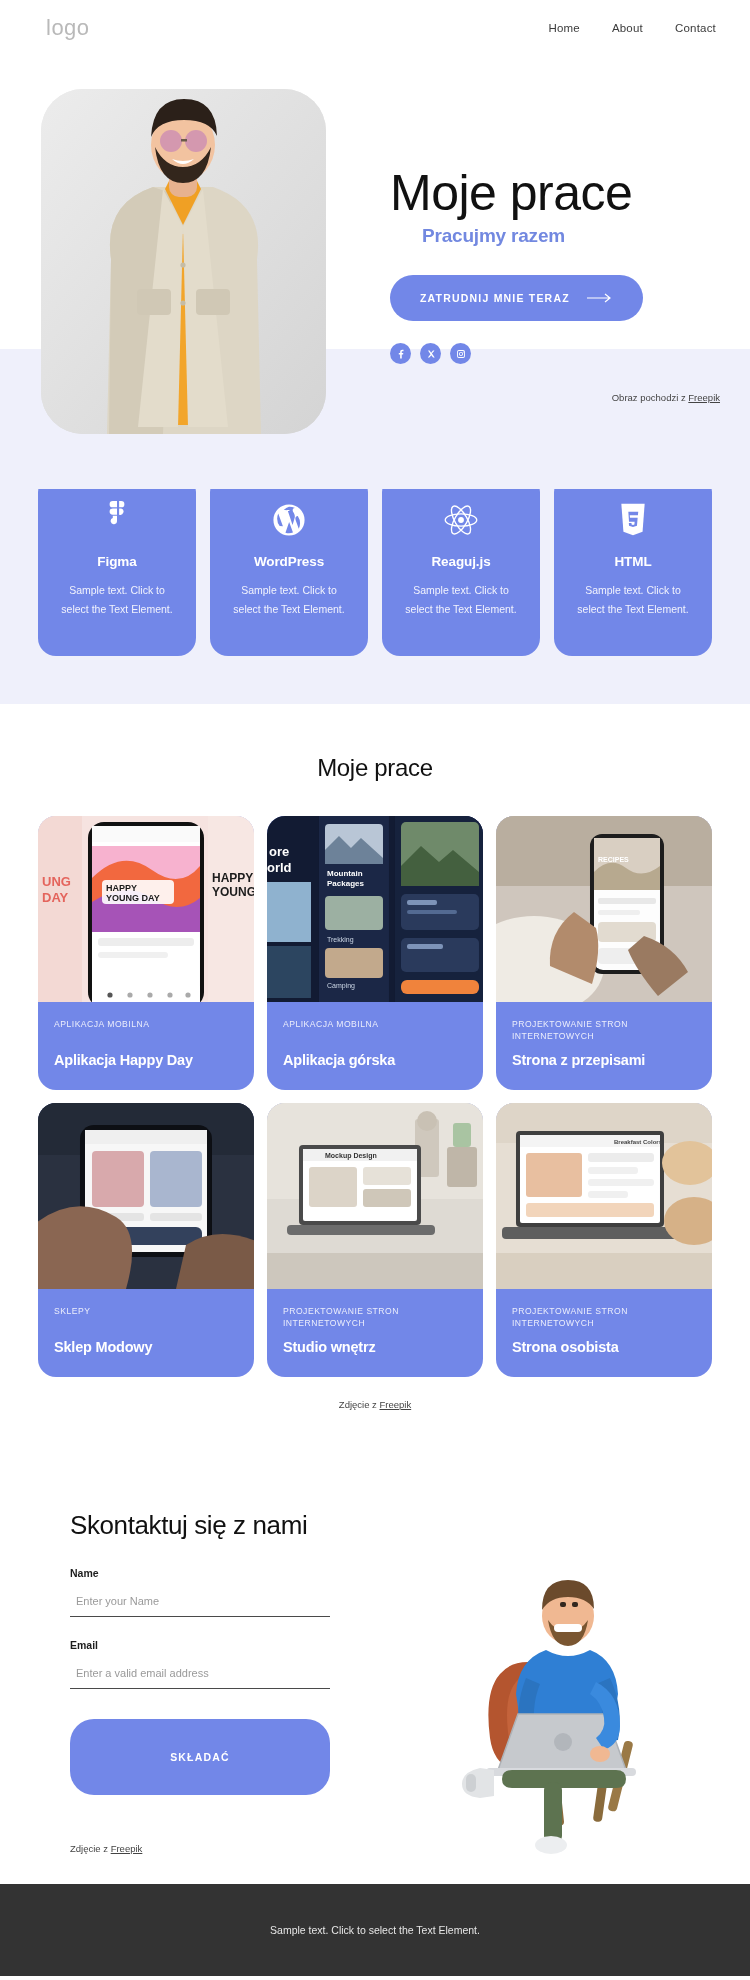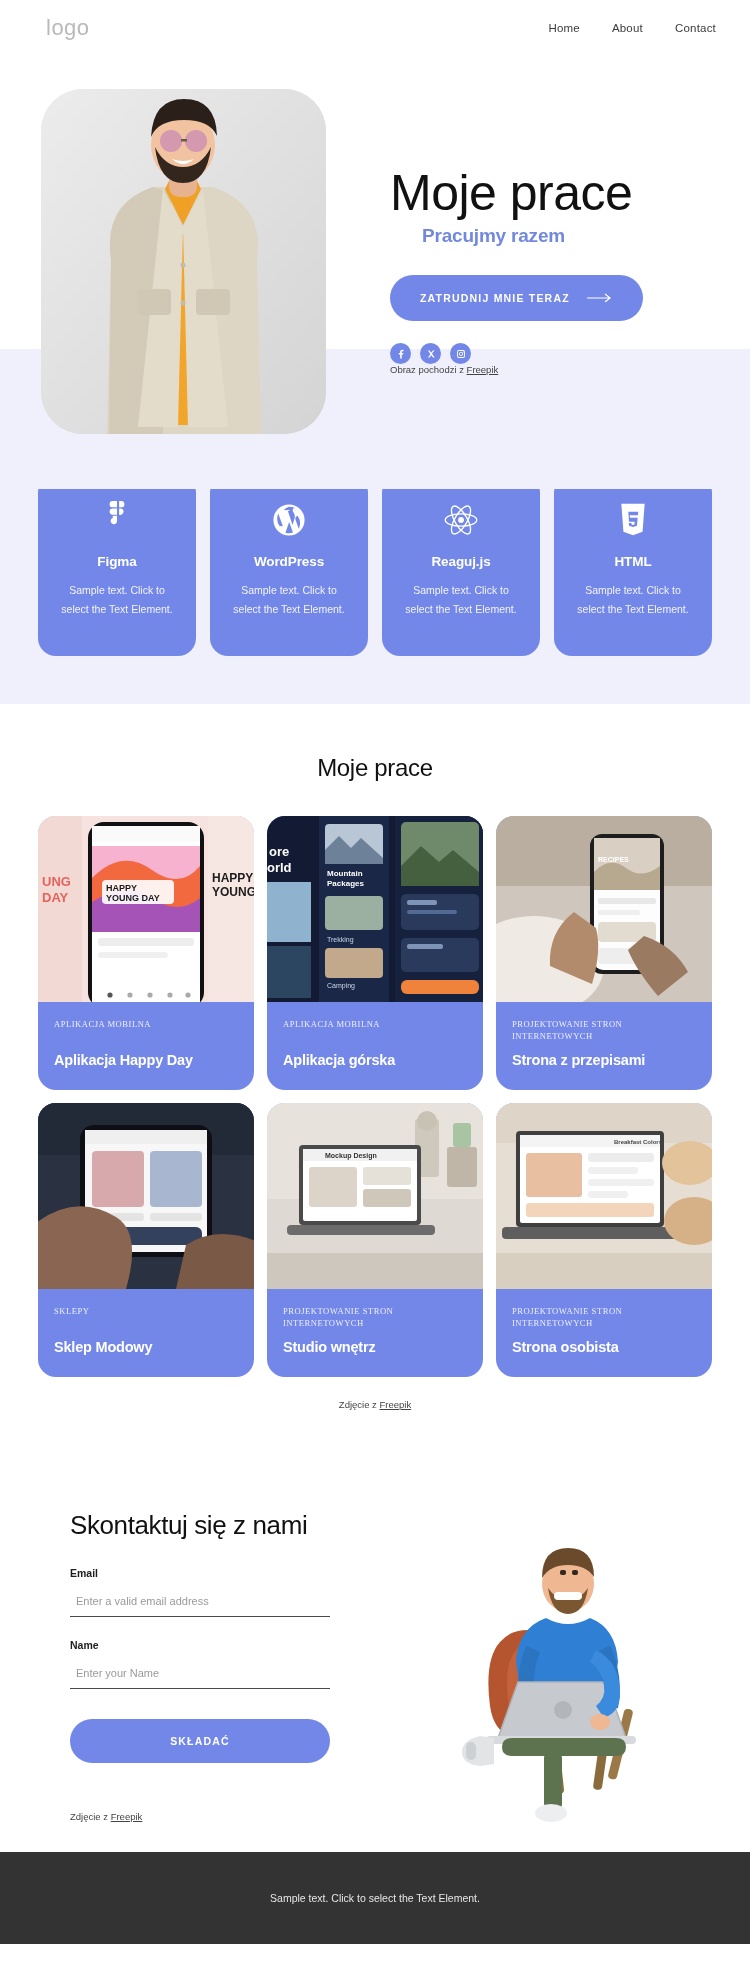--- a/index.html
+++ b/index.html
@@ -121,22 +121,24 @@
     border-radius: 50%;
     background: #7287e8;
     display: flex;
     align-items: center;
     justify-content: center;
     cursor: pointer;
   }
   .soc svg { width: 12px; height: 12px; fill: #ffffff; }
 
   .attrib {
+    margin-top: 28px;
     font-size: 9.5px;
     color: #444;
+    text-align: right;
   }
   .attrib a { color: #444; text-decoration: underline; cursor: pointer; }
 
   
   .skills {
     background: #eff0fb;
     padding: 52px 0 48px 0;
   }
   .section-title {
     text-align: center;
@@ -208,21 +210,20 @@
     color: #ffffff;
     flex: 1;
   }
   .work-cat {
     font-size: 8.6px;
     letter-spacing: .5px;
     line-height: 1.45;
     color: #eceefc;
     text-transform: uppercase;
     min-height: 25px;
-    font-family: Liberation Serif, serif;
   }
   .work-name {
     margin-top: 9px;
     font-size: 14.5px;
     font-weight: 600;
     letter-spacing: -0.2px;
   }
   .works-attrib {
     text-align: center;
     margin-top: 22px;
@@ -268,21 +269,21 @@
     outline: none;
   }
   .field input::placeholder { color: #9a9a9a; }
   .btn-submit {
     width: 100%;
     margin-top: 8px;
     background: #7287e8;
     color: #ffffff;
     border: none;
     border-radius: 24px;
-    padding: 16px 0;
+    padding: 32px 0;
     font-size: 10.5px;
     font-weight: 700;
     letter-spacing: 1.2px;
     font-family: "Liberation Sans", sans-serif;
     cursor: pointer;
   }
   .contact-attrib {
     margin-top: 48px;
     font-size: 9.5px;
     color: #444;
@@ -636,27 +637,27 @@
     <div class="works-attrib">
       <span>Zdjęcie z </span><a>Freepik</a>
     </div>
   </div>
 
   <div class="contact">
     <div class="contact-left">
       <div class="contact-title">Skontaktuj się z nami</div>
 
       <div class="field">
+        <div class="field-label">Name</div>
+        <input type="text" placeholder="Enter your Name" style="">
+      </div>
+
+      <div class="field">
         <div class="field-label">Email</div>
         <input type="text" placeholder="Enter a valid email address" style="">
-      </div>
-
-      <div class="field">
-        <div class="field-label">Name</div>
-        <input type="text" placeholder="Enter your Name" style="">
       </div>
 
       <button class="btn-submit">SKŁADAĆ</button>
 
       <div class="contact-attrib">
         <span>Zdjęcie z </span><a>Freepik</a>
       </div>
     </div>
 
     <div class="contact-right">

